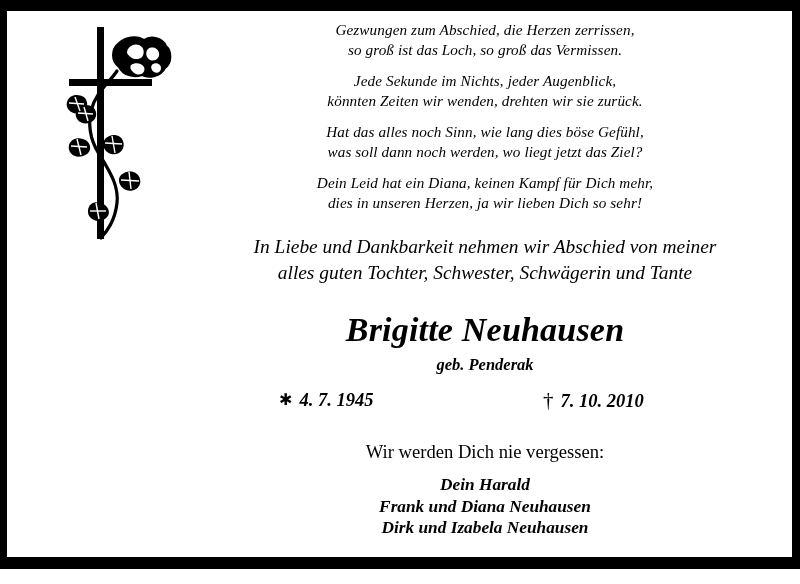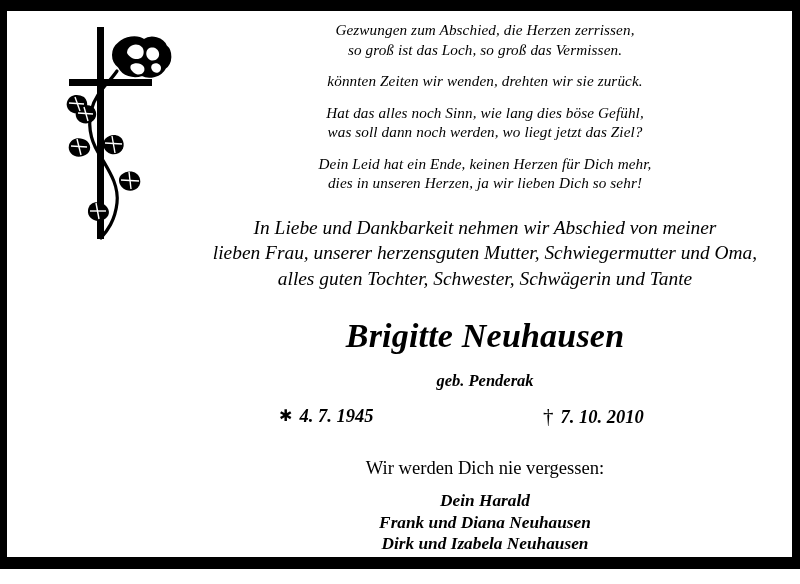--- a/index.html
+++ b/index.html
@@ -75,21 +75,21 @@
     margin-top: 26px;
     font-style: italic;
     font-weight: bold;
     font-size: 34px;
     line-height: 38px;
     letter-spacing: 0.2px;
     color: #000;
   }
 
   .maidenname {
-    margin-top: 16px;
+    margin-top: 6px;
     font-style: italic;
     font-weight: bold;
     font-size: 16.5px;
     line-height: 20px;
     color: #000;
   }
 
   .dates {
     margin-top: 14px;
     font-style: italic;
@@ -205,35 +205,35 @@
     </div>
 
     <div class="content">
 
       <div class="verses">
         <div class="verse">
           <span class="line">Gezwungen zum Abschied, die Herzen zerrissen,</span>
           <span class="line">so groß ist das Loch, so groß das Vermissen.</span>
         </div>
         <div class="verse">
+          <span class="line">Jede Sekunde im Nichts, jeder Augenblick,</span>
           <span class="line">könnten Zeiten wir wenden, drehten wir sie zurück.</span>
         </div>
         <div class="verse">
           <span class="line">Hat das alles noch Sinn, wie lang dies böse Gefühl,</span>
           <span class="line">was soll dann noch werden, wo liegt jetzt das Ziel?</span>
         </div>
         <div class="verse">
-          <span class="line">Dein Leid hat ein Ende, keinen Herzen für Dich mehr,</span>
+          <span class="line">Dein Leid hat ein Diana, keinen Kampf für Dich mehr,</span>
           <span class="line">dies in unseren Herzen, ja wir lieben Dich so sehr!</span>
         </div>
       </div>
 
       <div class="dedication">
         <span class="line">In Liebe und Dankbarkeit nehmen wir Abschied von meiner</span>
-        <span class="line">lieben Frau, unserer herzensguten Mutter, Schwiegermutter und Oma,</span>
         <span class="line">alles guten Tochter, Schwester, Schwägerin und Tante</span>
       </div>
 
       <div class="name">Brigitte Neuhausen</div>
 
       <div class="maidenname">geb. Penderak</div>
 
       <div class="dates">
         <span class="date-item birth">
           <span class="date-sym star">✱</span>

